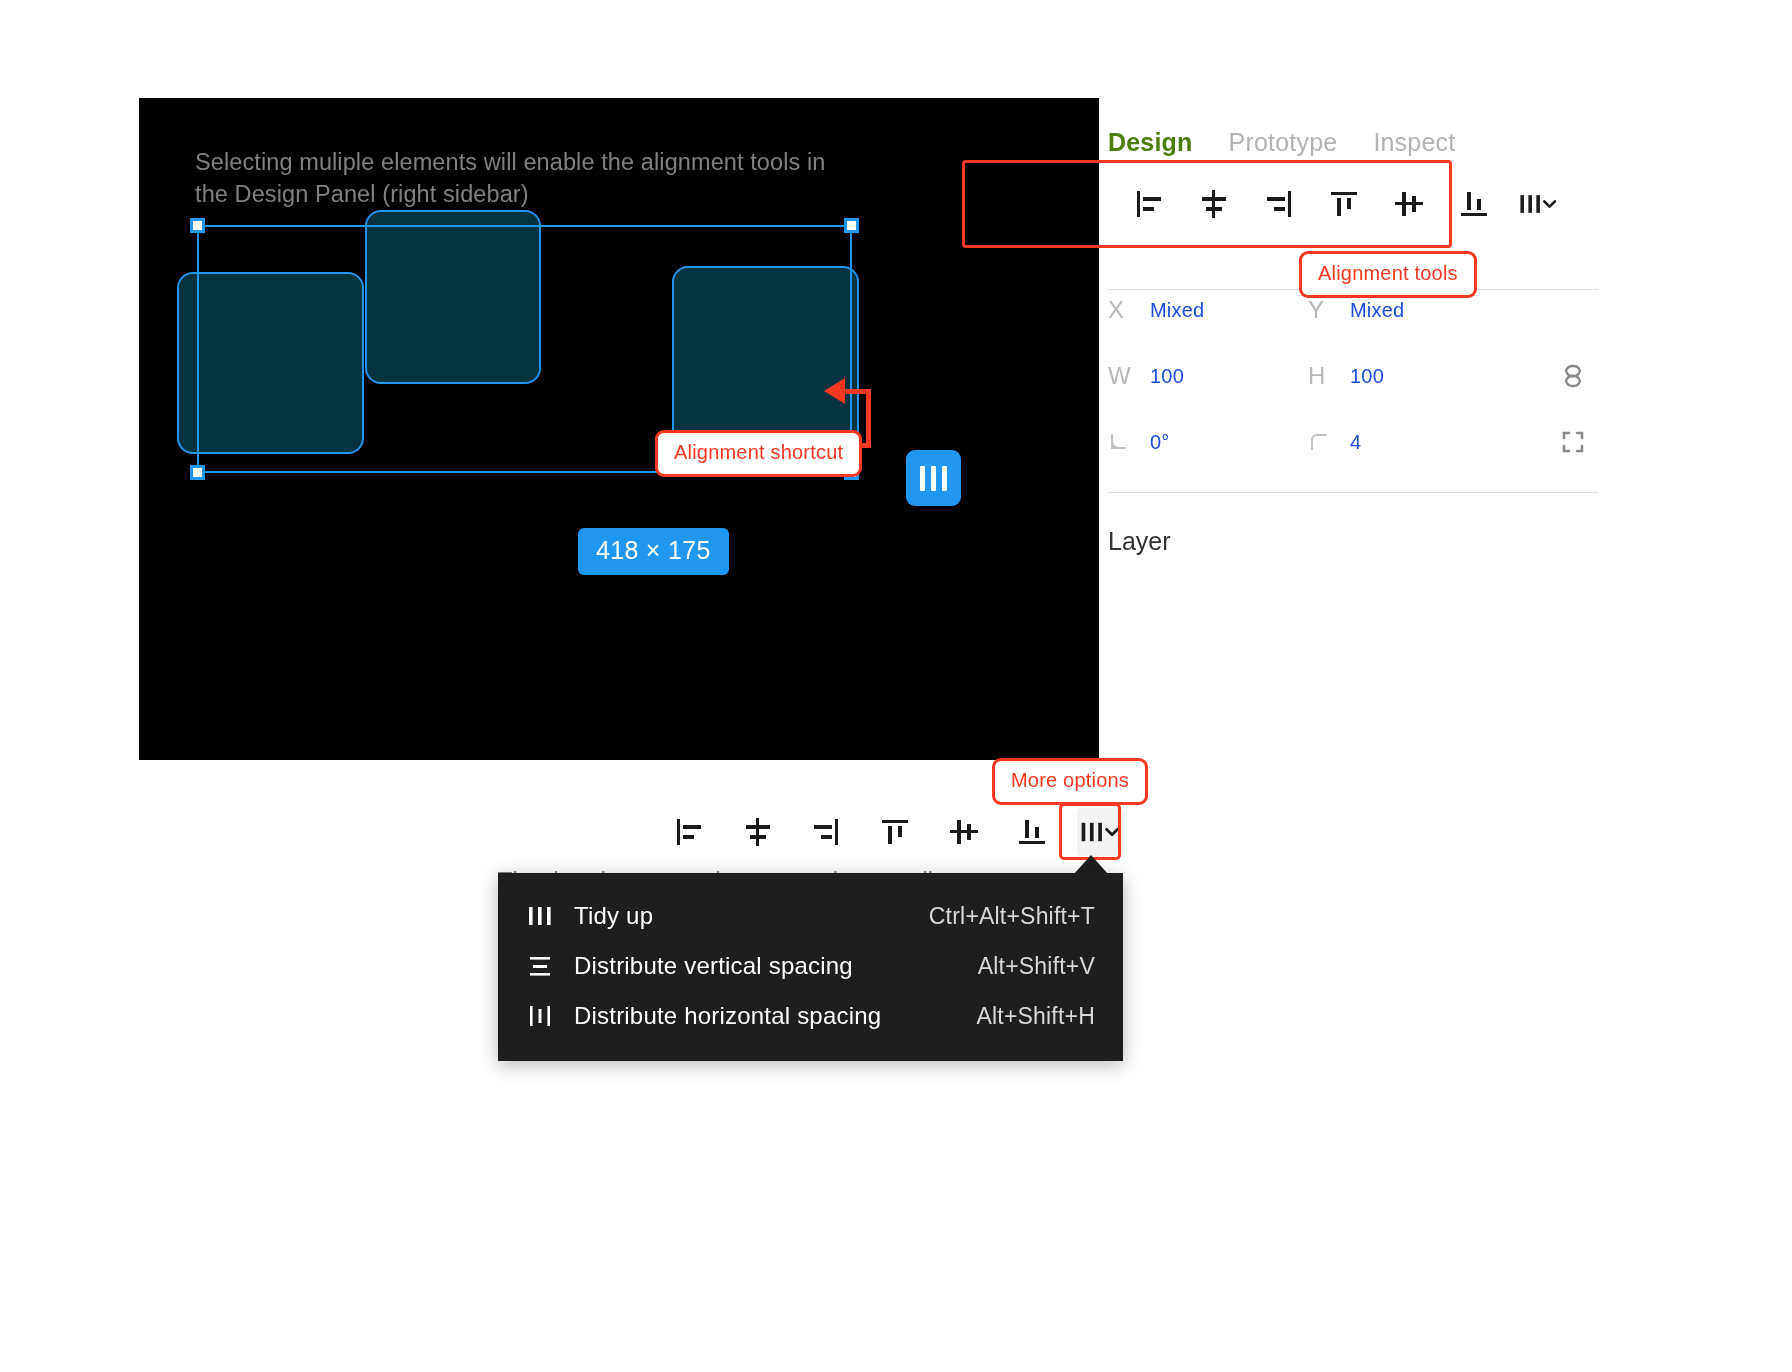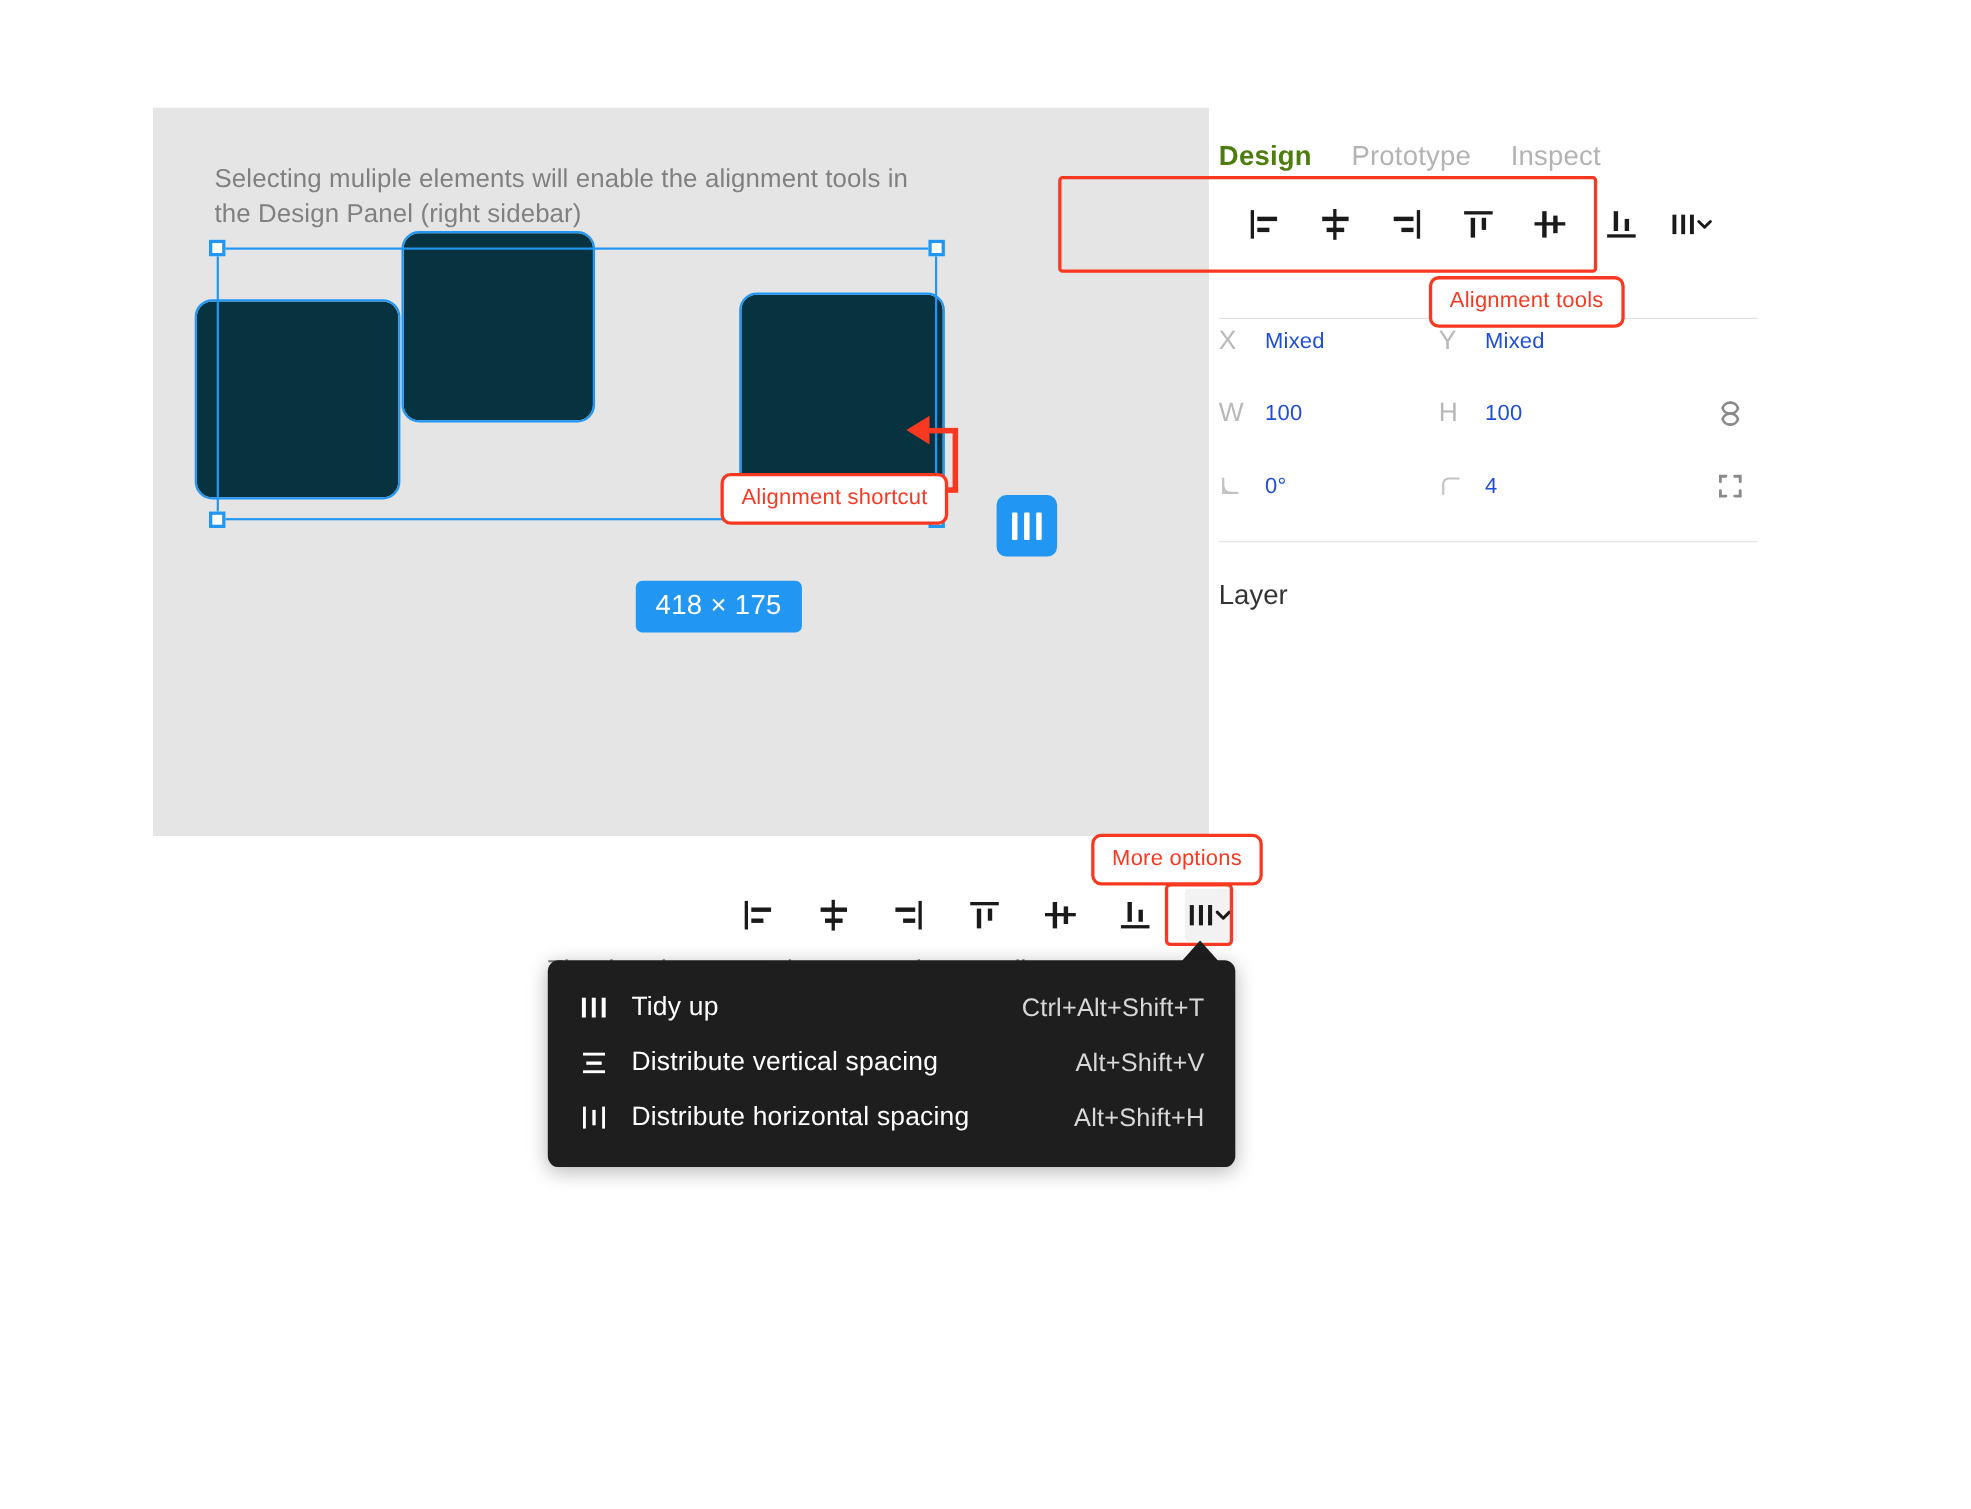--- a/index.html
+++ b/index.html
@@ -9,21 +9,21 @@
     font-family: "Liberation Sans", sans-serif;
     overflow: hidden;
   }
   .page { position: relative; width: 1792px; height: 1372px; }
 
   
   .canvas {
     position: absolute;
     left: 139px; top: 98px;
     width: 960px; height: 662px;
-    background: #e5e5e5;
+    background: #000000;
   }
   .canvas-note {
     position: absolute;
     left: 56px; top: 48px;
     width: 640px;
     font-size: 23.5px;
     line-height: 1.38;
     color: #808080;
     letter-spacing: .1px;
   }
@@ -216,21 +216,21 @@
     background: #f2f2f2;
     border-radius: 4px;
   }
 
   
   .menu {
     position: absolute;
     left: 498px; top: 873px;
     width: 625px;
     background: #1e1e1e;
-    border-radius: 10px;
+    border-radius: 0;
     padding: 18px 0 20px;
     box-shadow: 0 4px 18px rgba(0,0,0,.28);
   }
   .menu-caret {
     position: absolute;
     left: 1074px; top: 855px;
     width: 0; height: 0;
     border-left: 17px solid transparent;
     border-right: 17px solid transparent;
     border-bottom: 19px solid #1e1e1e;

